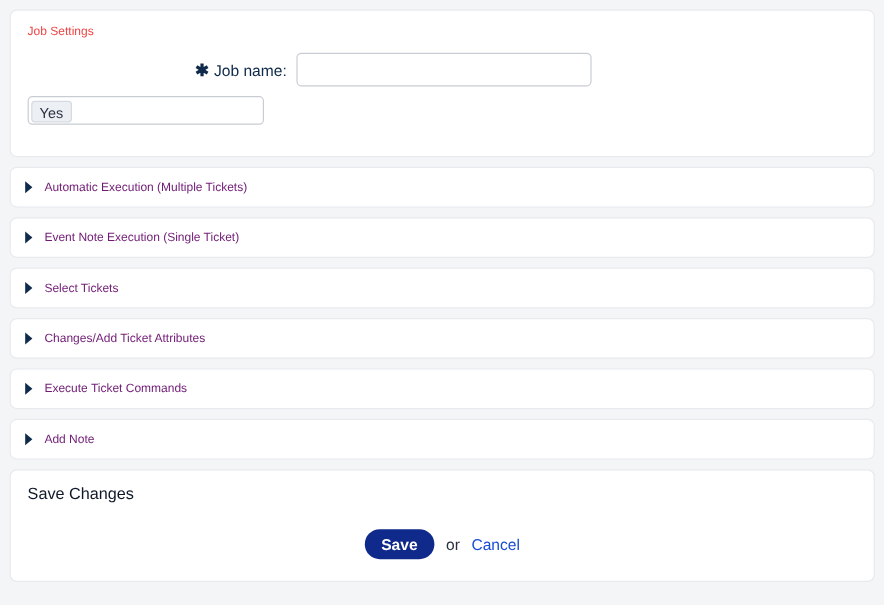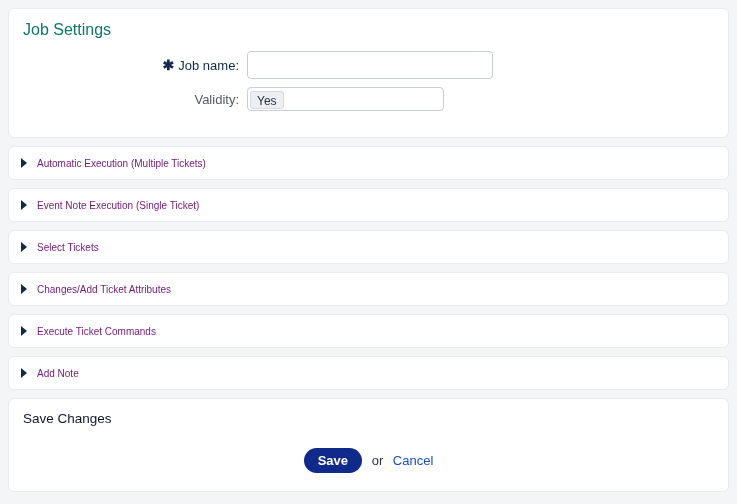--- a/index.html
+++ b/index.html
@@ -16,22 +16,22 @@
   .panel {
     background: #fff;
     border: 1px solid #e8eaed;
     border-radius: 6px;
     margin-bottom: 8px;
   }
   .panel.open {
     padding: 10px 14px 18px 14px;
   }
   .panel-title {
-    font-size: 16px;
-    color: #0f766e;
+    font-size: 10px;
+    color: #ef4444;
     margin: 2px 0 12px 0;
   }
   .form-row {
     display: flex;
     align-items: center;
     margin: 8px 0;
   }
   .form-label-cell {
     width: 224px;
     min-width: 224px;
@@ -123,23 +123,20 @@
   <div class="form-row">
     <div class="form-label-cell dark">
       <span class="req-star">✱</span><span>Job name:</span>
     </div>
     <div class="form-input-cell">
       <input class="text-input" type="text" value="" style="">
     </div>
   </div>
 
   <div class="form-row">
-    <div class="form-label-cell">
-      <span>Validity:</span>
-    </div>
     <div class="form-input-cell">
       <div class="select-wrap">
         <span class="select-pill">Yes</span>
       </div>
     </div>
   </div>
 </div>
 
 <div id="collapsed-container">
     <div class="panel collapsed">

